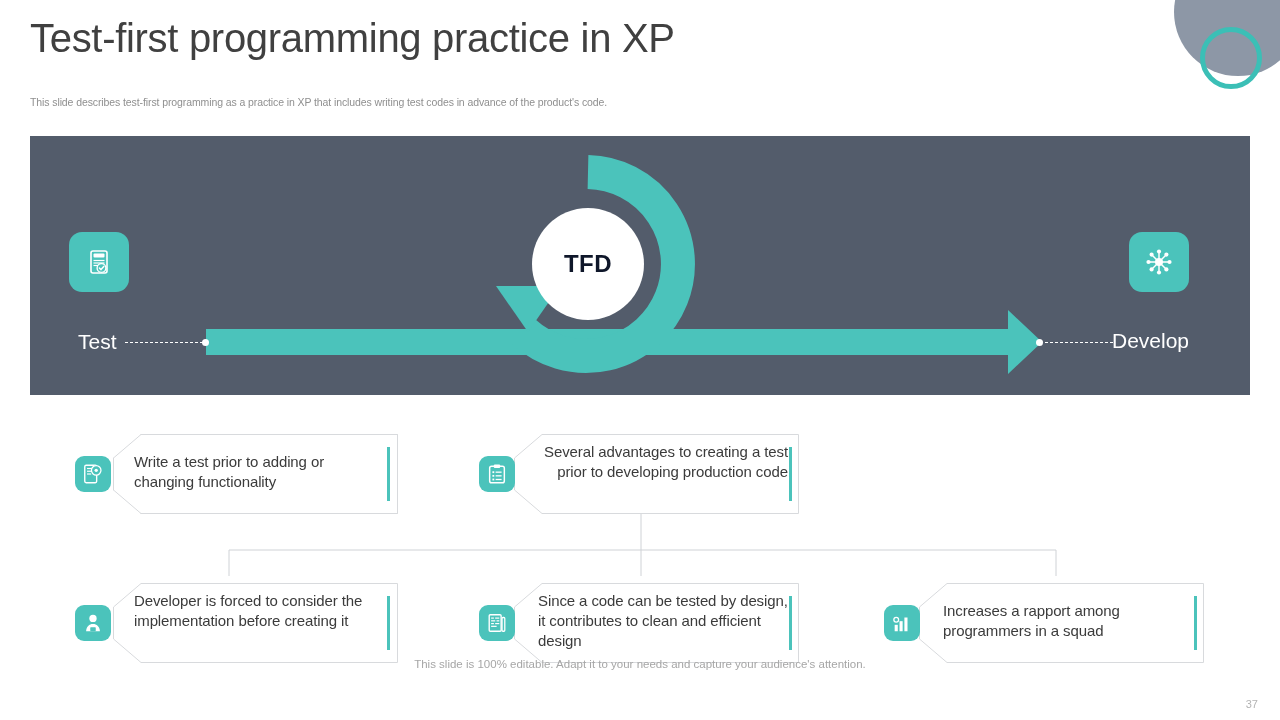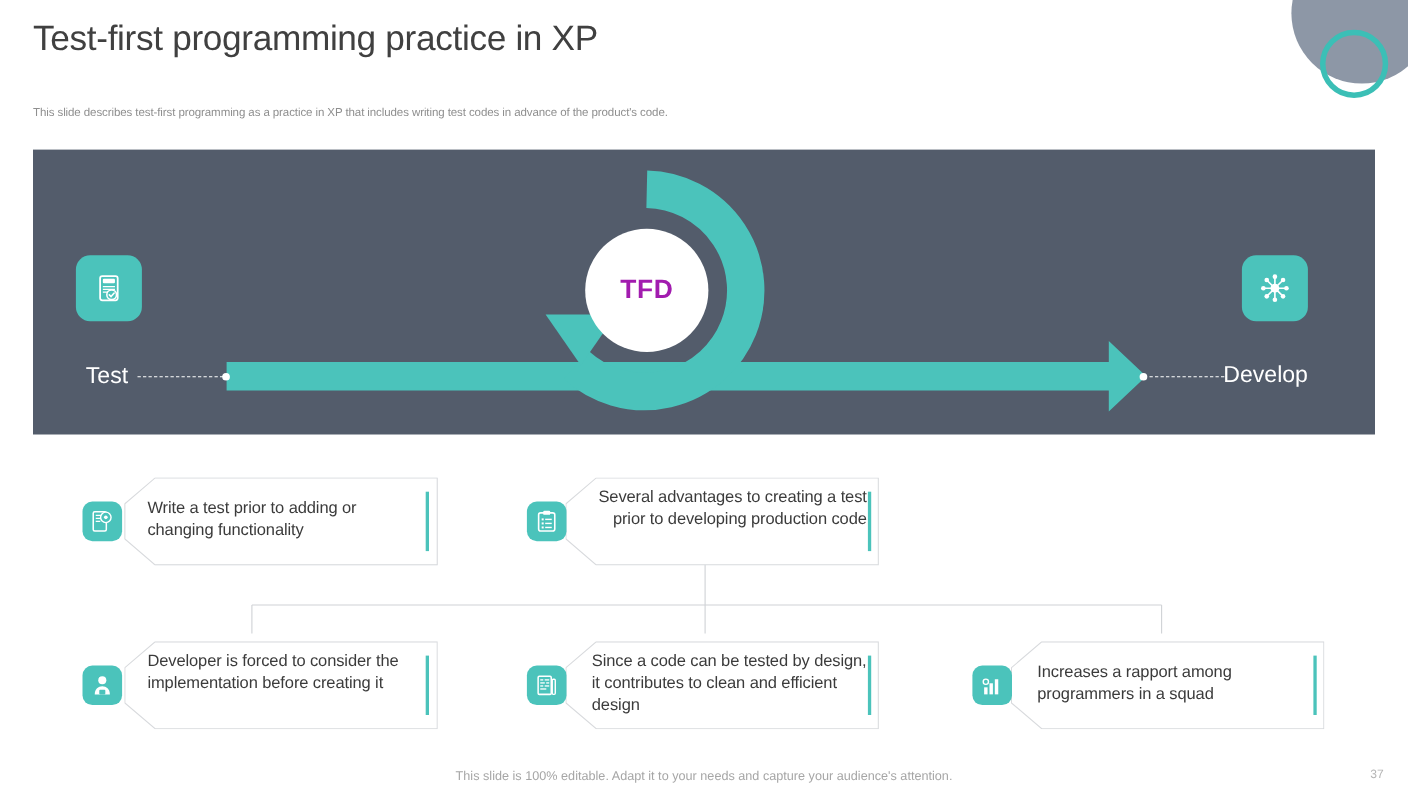--- a/index.html
+++ b/index.html
@@ -35,21 +35,21 @@
     right: 18px;
     top: 27px;
     box-sizing: border-box;
   }
 
   
   .slide-title {
     position: absolute;
     left: 30px;
     top: 16px;
-    font-size: 32px;
+    font-size: 40px;
     font-weight: 400;
     color: #404040;
     letter-spacing: -0.3px;
     white-space: nowrap;
   }
   .slide-subtitle {
     position: absolute;
     left: 30px;
     top: 76px;
     font-size: 10.5px;
@@ -126,21 +126,21 @@
     top: 72px;
     width: 112px;
     height: 112px;
     border-radius: 50%;
     background: #ffffff;
     display: flex;
     align-items: center;
     justify-content: center;
   }
   .tfd-text {
-    color: #a21caf;
+    color: #0f172a;
     font-size: 24px;
     font-weight: bold;
     letter-spacing: 0.5px;
   }
 
   
   .connectors {
     position: absolute;
     left: 0;
     top: 395px;
@@ -177,21 +177,21 @@
     display: flex;
     align-items: center;
     justify-content: center;
     z-index: 5;
   }
 
   
   .footer-note {
     position: absolute;
     left: 0;
-    top: 700px;
+    top: 658px;
     width: 1280px;
     text-align: center;
     font-size: 11.5px;
     color: #a6a6a6;
   }
   .page-number {
     position: absolute;
     right: 22px;
     top: 698px;
     font-size: 11px;

